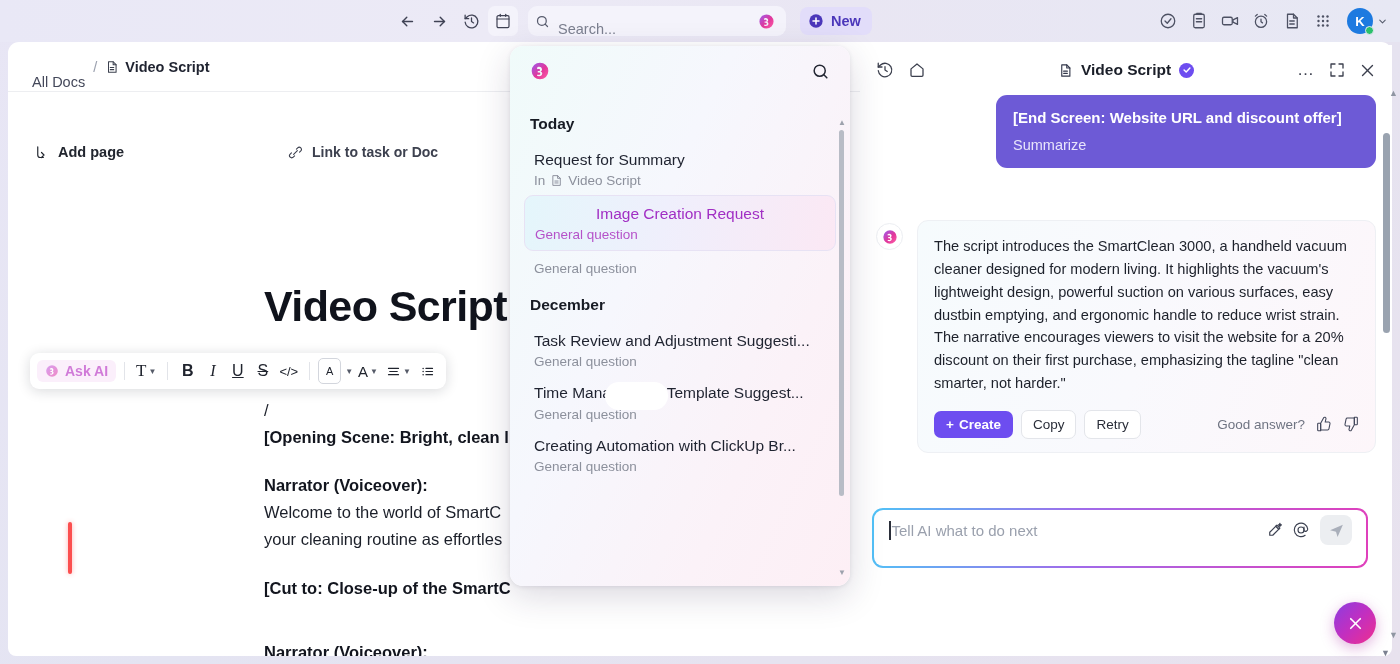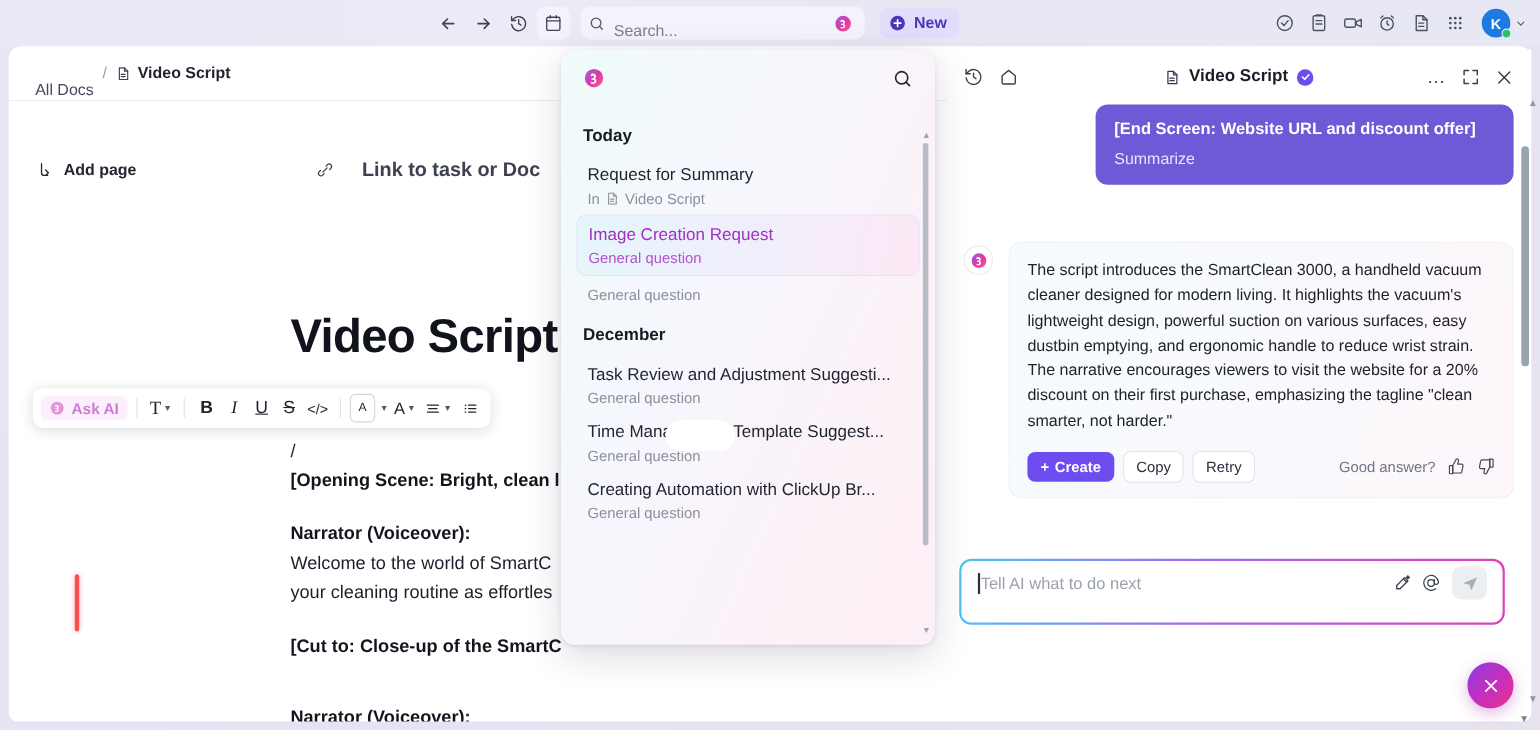--- a/index.html
+++ b/index.html
@@ -78,22 +78,22 @@
 
   .doc-actions {
     position: absolute; top: 52px; left: 0; width: 100%;
     display: flex; align-items: center; font-size: 14.5px;
   }
   .add-page {
     margin-left: 26px; display: flex; align-items: center; gap: 9px;
     color: #22262f; font-weight: 700; cursor: pointer;
   }
   .link-task {
-    margin-left: 164px; display: flex; align-items: center; gap: 26px;
-    color: #3d414f; font-weight: 600; font-size: 18px; cursor: pointer;
+    margin-left: 164px; display: flex; align-items: center; gap: 9px;
+    color: #3d414f; font-weight: 600; font-size: 14px; cursor: pointer;
   }
 
   .doc-title {
     position: absolute; top: 190px; left: 256px;
     font-size: 43px; font-weight: 800; color: #10131c; letter-spacing: -0.6px;
   }
 
   
   .fmt-toolbar {
     position: absolute; top: 261px; left: 22px; height: 36px;
@@ -147,21 +147,21 @@
   .hist-item .t { font-size: 15.5px; color: #1f2330; line-height: 1.3; }
   .hist-item .s {
     font-size: 13.5px; color: #8c909c; margin-top: 3px;
     display: flex; align-items: center; gap: 5px;
   }
   .hist-item.active {
     background: linear-gradient(100deg, #e4f6fb 0%, #efeffc 45%, #fbe8f4 100%);
     border: 1px solid #e7e2f4;
     padding: 8px 10px;
   }
-  .hist-item.active .t { color: #a12fc4; }
+  .hist-item.active .t { color: #a12fc4; text-align: center; }
   .hist-item.active .s { color: #b552c9; }
   .blob {
     position: absolute; left: 102px; top: 336px; width: 56px; height: 28px;
     background: #ffffff; border-radius: 28px; z-index: 3;
     box-shadow: -7px 0 0 0 #fff;
   }
   .hist-scroll {
     position: absolute; right: 6px; top: 84px; width: 5px; height: 366px;
     background: #b8bcc6; border-radius: 3px;
   }

